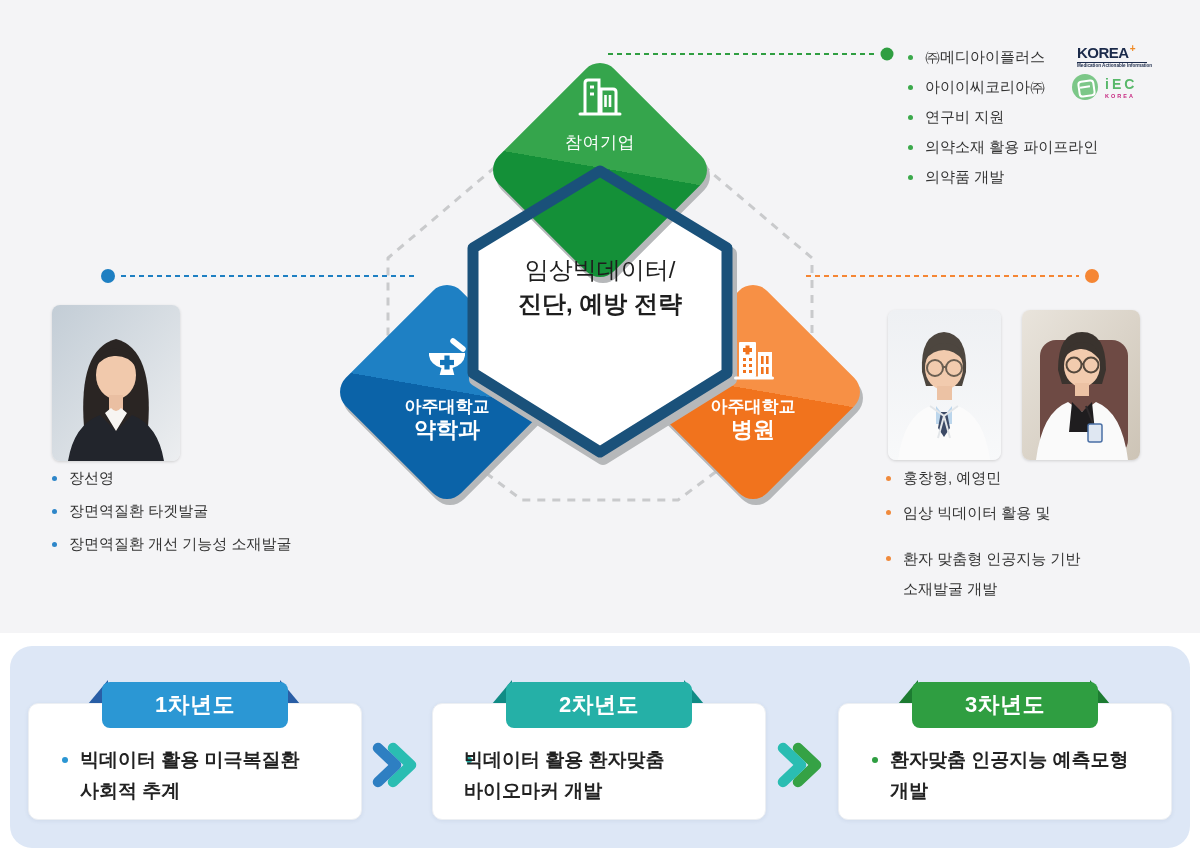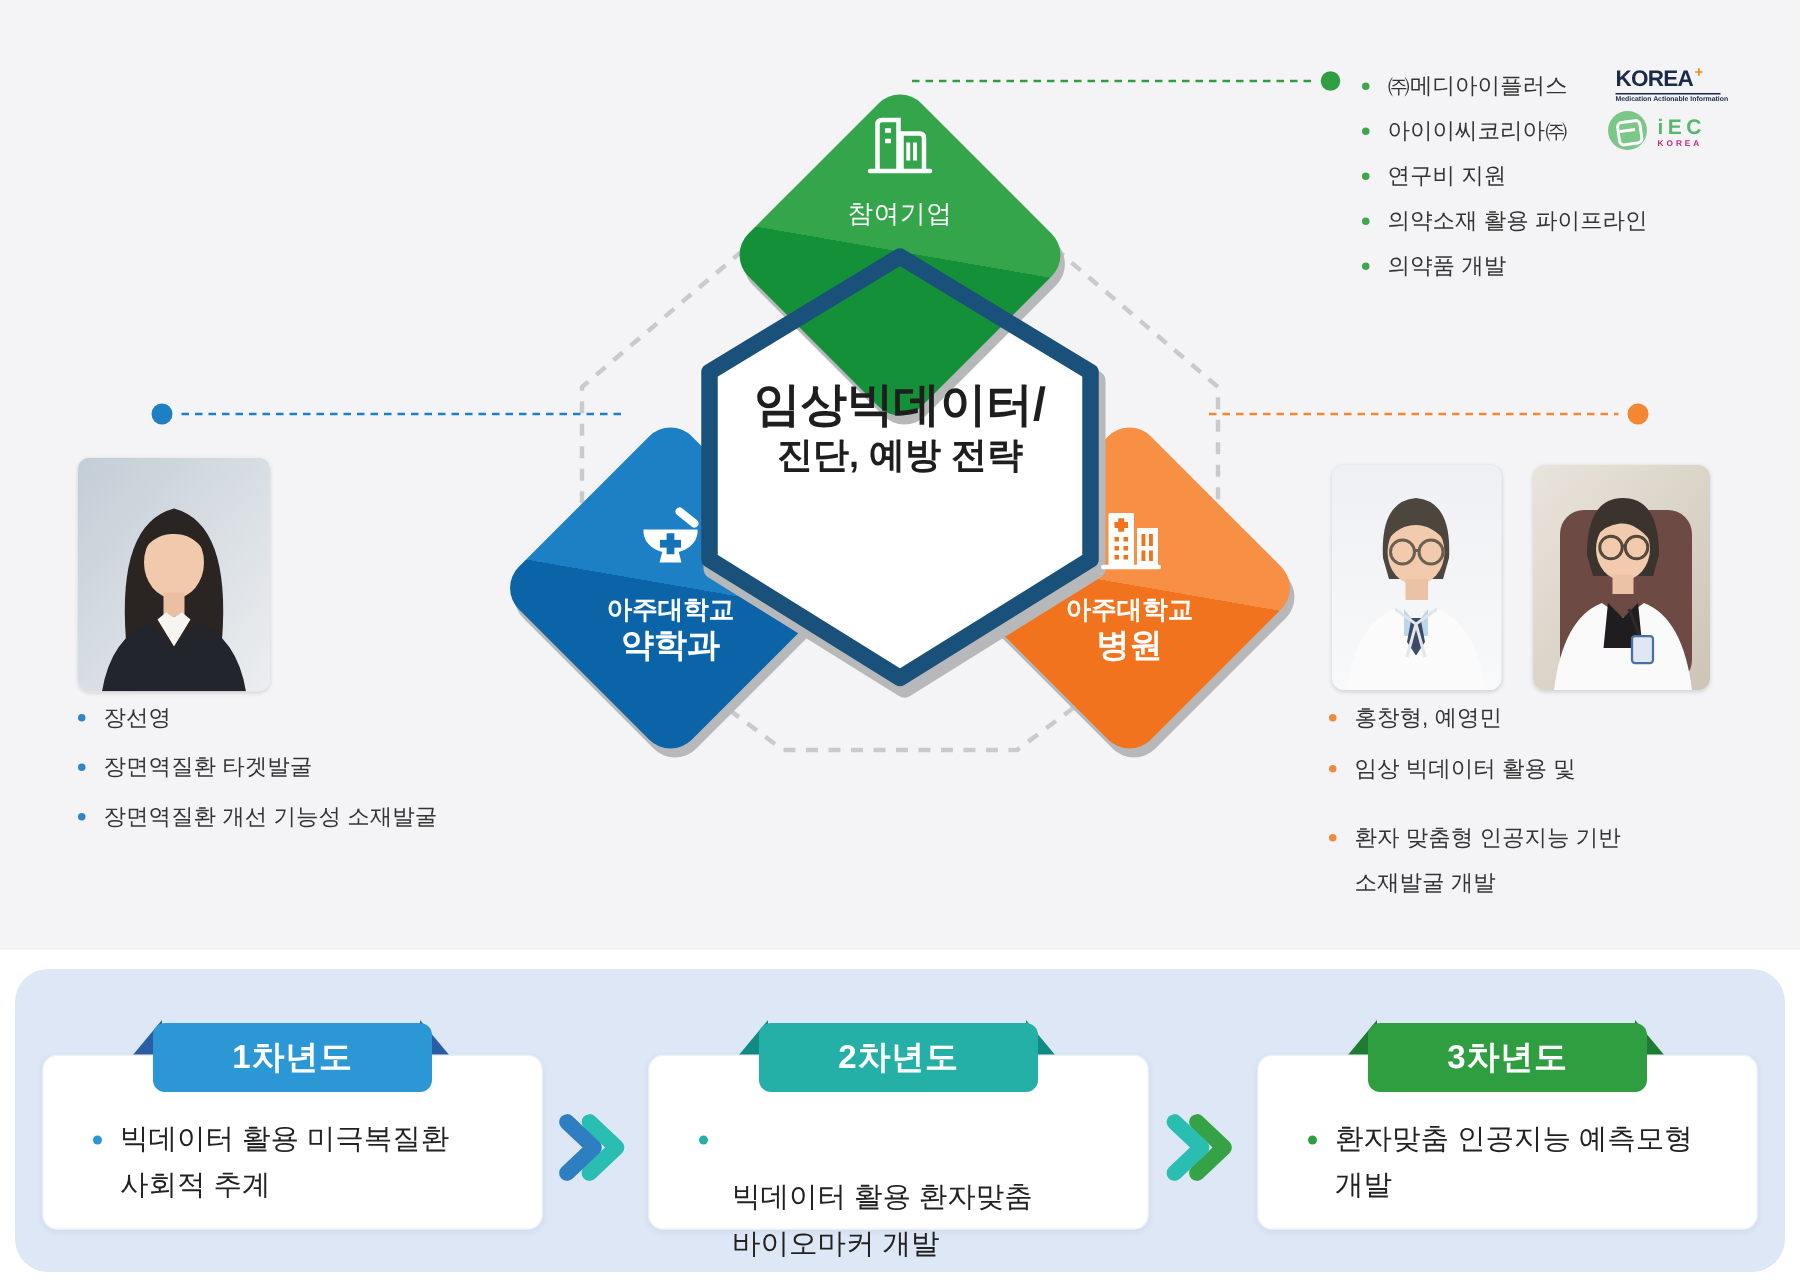--- a/index.html
+++ b/index.html
@@ -9,21 +9,21 @@
   .band{position:absolute;left:10px;top:646px;width:1180px;height:202px;background:#dde7f6;border-radius:22px;}
 
   
   .diagram-svg{position:absolute;left:0;top:0;}
   .node-label{position:absolute;text-align:center;color:#fff;}
   .node-icon{position:absolute;}
   .lbl-top{left:520px;top:131px;width:160px;font-size:17px;font-weight:400;letter-spacing:.5px;}
   .lbl-org{font-size:17px;font-weight:700;line-height:21px;}
   .lbl-dept{font-size:22px;font-weight:700;line-height:25px;}
   .center-text{position:absolute;left:460px;top:252px;width:280px;text-align:center;color:#1e1e1e;}
-  .ct1{font-size:31px;font-weight:700;line-height:35px;}
+  .ct1{font-size:24px;font-weight:400;line-height:35px;}
   .ct2{font-size:27px;font-weight:700;line-height:35px;}
   .ct3{font-size:24px;font-weight:700;line-height:33px;}
 
   
   .blist{position:absolute;color:#333;font-size:15px;font-weight:500;}
   .brow{display:flex;align-items:center;}
   .dot{width:6px;height:6px;border-radius:50%;flex:0 0 6px;margin-right:12px;}
   .dot.sm{width:5px;height:5px;flex:0 0 5px;}
   .dot.g{background:#3ba94b;} .dot.b{background:#2e86c9;} .dot.o{background:#f08a3c;}
 
@@ -49,21 +49,21 @@
   .iec-text .nm{color:#58b86a;font-size:14px;font-weight:600;letter-spacing:3px;}
   .iec-text .kr{color:#c6267f;font-size:5.5px;font-weight:800;letter-spacing:2px;margin-top:1px;}
 
   
   .photo{position:absolute;border-radius:8px;overflow:hidden;box-shadow:0 1px 3px rgba(0,0,0,.15);}
   .photo svg{display:block;}
 
   
   .ybox{position:absolute;top:703px;width:334px;height:117px;background:#fff;border-radius:10px;
         border:1px solid #eceff3;box-shadow:0 1px 4px rgba(40,60,100,.08);box-sizing:border-box;z-index:1;}
-  .ytext{position:absolute;top:744px;font-size:19px;font-weight:400;color:#222;line-height:31px;z-index:3;}
+  .ytext{position:absolute;top:744px;font-size:19px;font-weight:700;color:#222;line-height:31px;z-index:3;}
   .ydot{position:absolute;width:6px;height:6px;border-radius:50%;top:757px;z-index:3;}
   .ribbon{position:absolute;top:682px;width:186px;height:46px;border-radius:8px;z-index:2;
           display:flex;align-items:center;justify-content:center;color:#fff;font-size:22px;font-weight:700;letter-spacing:.5px;}
   .fold{position:absolute;top:680px;width:20px;height:24px;z-index:1;}
   .fold.l{clip-path:polygon(100% 0,100% 100%,0 100%);}
   .fold.r{clip-path:polygon(0 0,0 100%,100% 100%);}
   .arrow{position:absolute;top:737px;z-index:2;}
 </style>
 </head>
 <body>
@@ -326,21 +326,21 @@
   <svg class="arrow" style="left:368px;" width="56" height="56" viewBox="0 0 56 56">
     <path d="M25 11 L43 28 L25 45" stroke="#2abdb2" stroke-width="10.5" fill="none" stroke-linecap="round" stroke-linejoin="round"></path>
     <path d="M10 11 L28 28 L10 45" stroke="#2e7fc2" stroke-width="10.5" fill="none" stroke-linecap="round" stroke-linejoin="round"></path>
   </svg>
 
   <div class="fold l" style="left:492px;background:#108c85;"></div>
   <div class="fold r" style="left:684px;background:#108c85;"></div>
   <div class="ribbon" style="left:506px;background:#25b0a7;">2차년도</div>
   <div class="ybox" style="left:432px;"></div>
   <span class="ydot" style="left:466px;background:#25b0a7;"></span>
-  <div class="ytext" style="left:488px;margin-top:39px;">
+  <div class="ytext" style="left:464px;">
     <div>빅데이터 활용 환자맞춤</div>
     <div>바이오마커 개발</div>
   </div>
 
   <svg class="arrow" style="left:773px;" width="56" height="56" viewBox="0 0 56 56">
     <path d="M25 11 L43 28 L25 45" stroke="#35a245" stroke-width="10.5" fill="none" stroke-linecap="round" stroke-linejoin="round"></path>
     <path d="M10 11 L28 28 L10 45" stroke="#2abdb2" stroke-width="10.5" fill="none" stroke-linecap="round" stroke-linejoin="round"></path>
   </svg>
 
   <div class="fold l" style="left:898px;background:#1d7c31;"></div>

